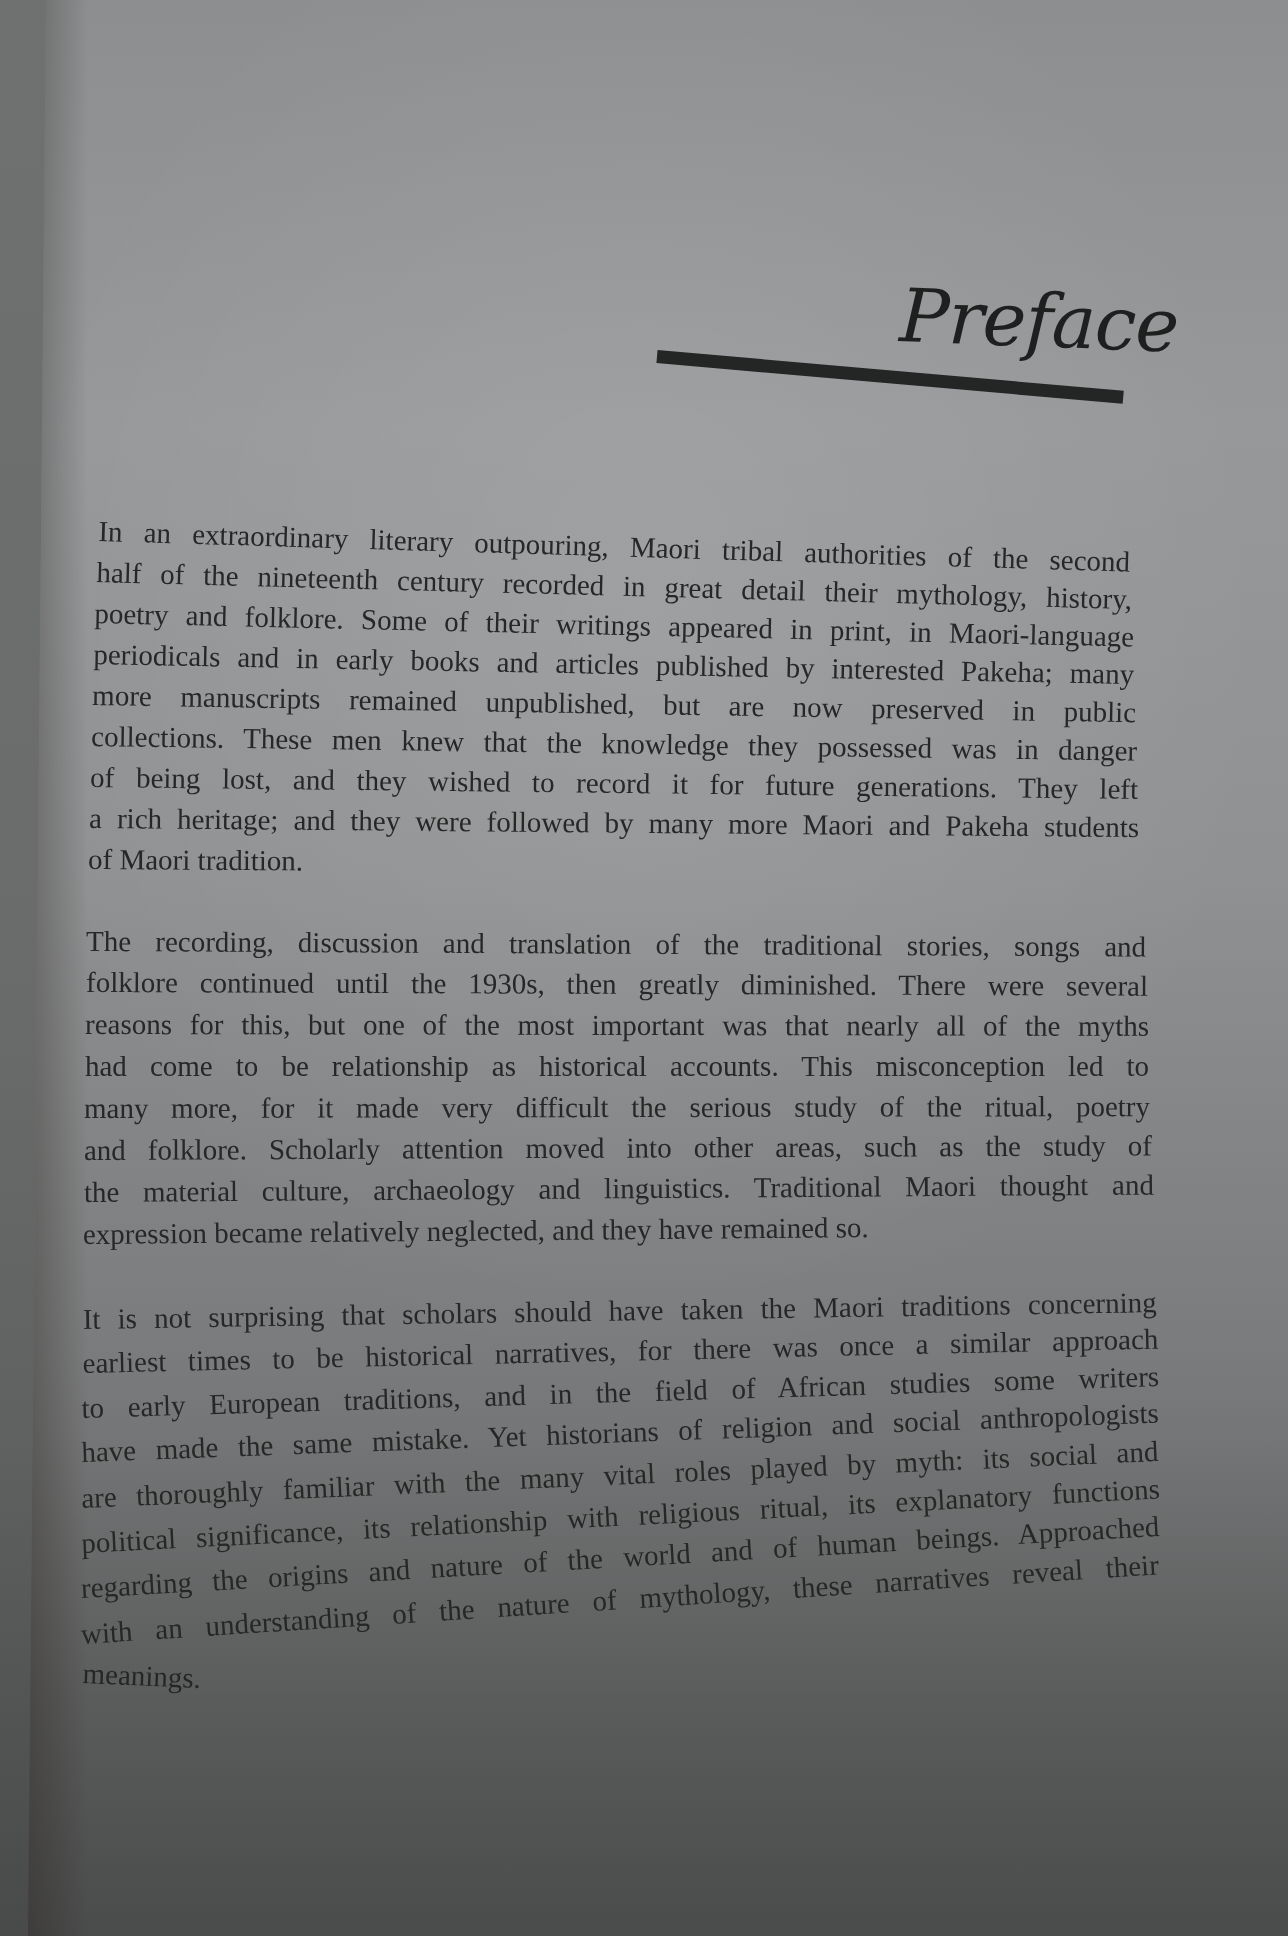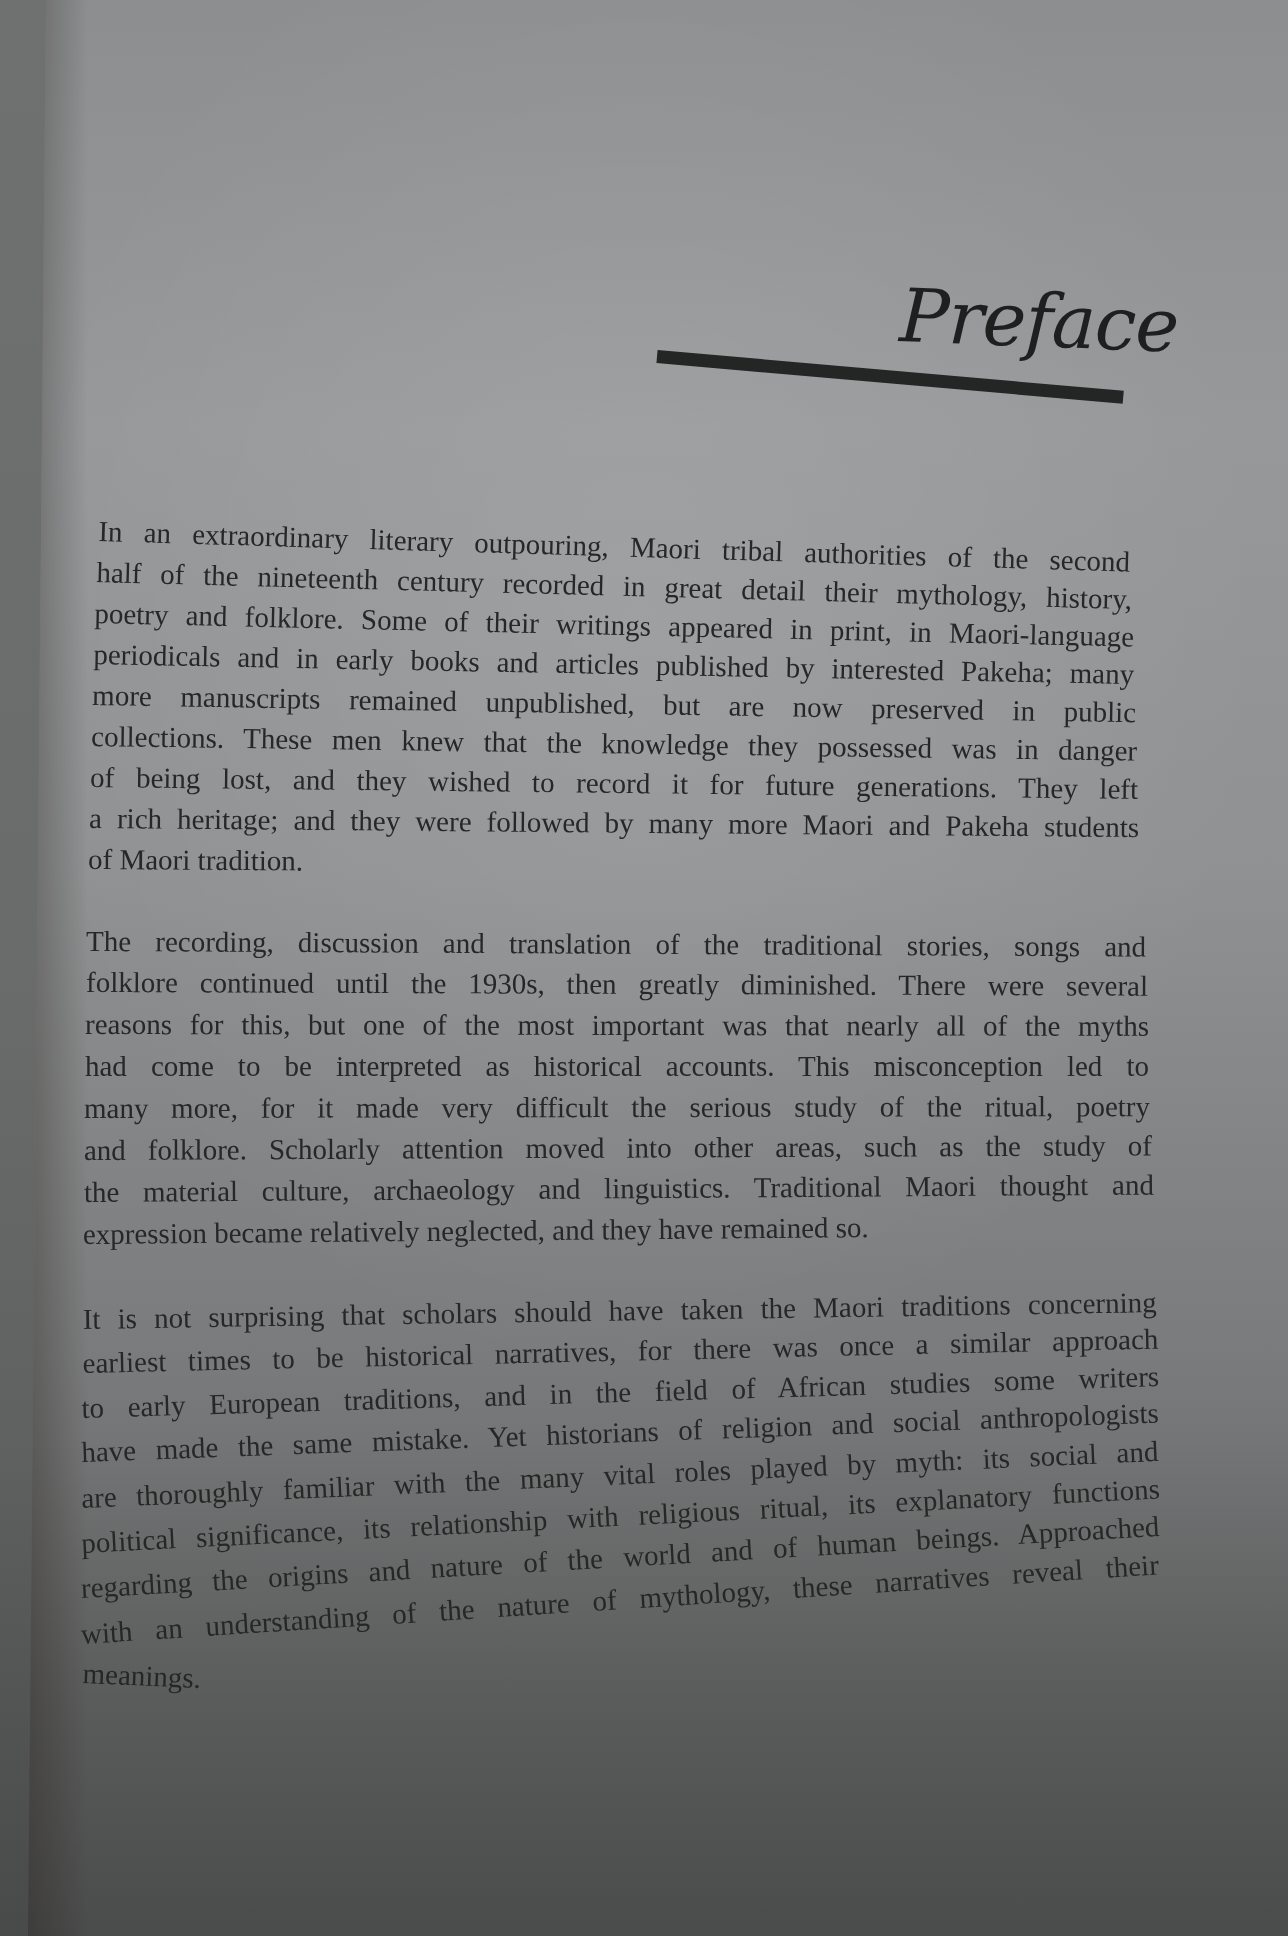--- a/index.html
+++ b/index.html
@@ -101,21 +101,21 @@
     <div class="line" style="left:91px;top:720px;width:1046px;transform:rotate(0.8deg);">collections. These men knew that the knowledge they possessed was in danger</div>
     <div class="line" style="left:90px;top:761px;width:1048px;transform:rotate(0.65deg);">of being lost, and they wished to record it for future generations. They left</div>
     <div class="line" style="left:89px;top:802px;width:1050px;transform:rotate(0.5deg);">a rich heritage; and they were followed by many more Maori and Pakeha students</div>
     <div class="line" style="left:88px;top:843px;text-align-last:left;transform:rotate(0.4deg);">of Maori tradition.</div>
   </div>
 
   <div class="para">
     <div class="line" style="left:86px;top:925px;width:1060px;transform:rotate(0.3deg);">The recording, discussion and translation of the traditional stories, songs and</div>
     <div class="line" style="left:86px;top:966px;width:1062px;transform:rotate(0.2deg);">folklore continued until the 1930s, then greatly diminished. There were several</div>
     <div class="line" style="left:85px;top:1008px;width:1064px;transform:rotate(0.1deg);">reasons for this, but one of the most important was that nearly all of the myths</div>
-    <div class="line" style="left:85px;top:1050px;width:1064px;transform:rotate(0deg);">had come to be interpreted as historical accounts. This misconception led to</div>
+    <div class="line" style="left:85px;top:1050px;width:1064px;transform:rotate(0deg);">had come to be relationship as historical accounts. This misconception led to</div>
     <div class="line" style="left:84px;top:1092px;width:1066px;transform:rotate(-0.1deg);">many more, for it made very difficult the serious study of the ritual, poetry</div>
     <div class="line" style="left:84px;top:1134px;width:1068px;transform:rotate(-0.25deg);">and folklore. Scholarly attention moved into other areas, such as the study of</div>
     <div class="line" style="left:84px;top:1176px;width:1070px;transform:rotate(-0.4deg);">the material culture, archaeology and linguistics. Traditional Maori thought and</div>
     <div class="line" style="left:83px;top:1218px;text-align-last:left;transform:rotate(-0.5deg);">expression became relatively neglected, and they have remained so.</div>
   </div>
 
   <div class="para">
     <div class="line" style="left:83px;top:1303px;width:1074px;transform:rotate(-0.9deg);">It is not surprising that scholars should have taken the Maori traditions concerning</div>
     <div class="line" style="left:83px;top:1347px;width:1076px;transform:rotate(-1.3deg);">earliest times to be historical narratives, for there was once a similar approach</div>
     <div class="line" style="left:82px;top:1392px;width:1078px;transform:rotate(-1.7deg);">to early European traditions, and in the field of African studies some writers</div>

